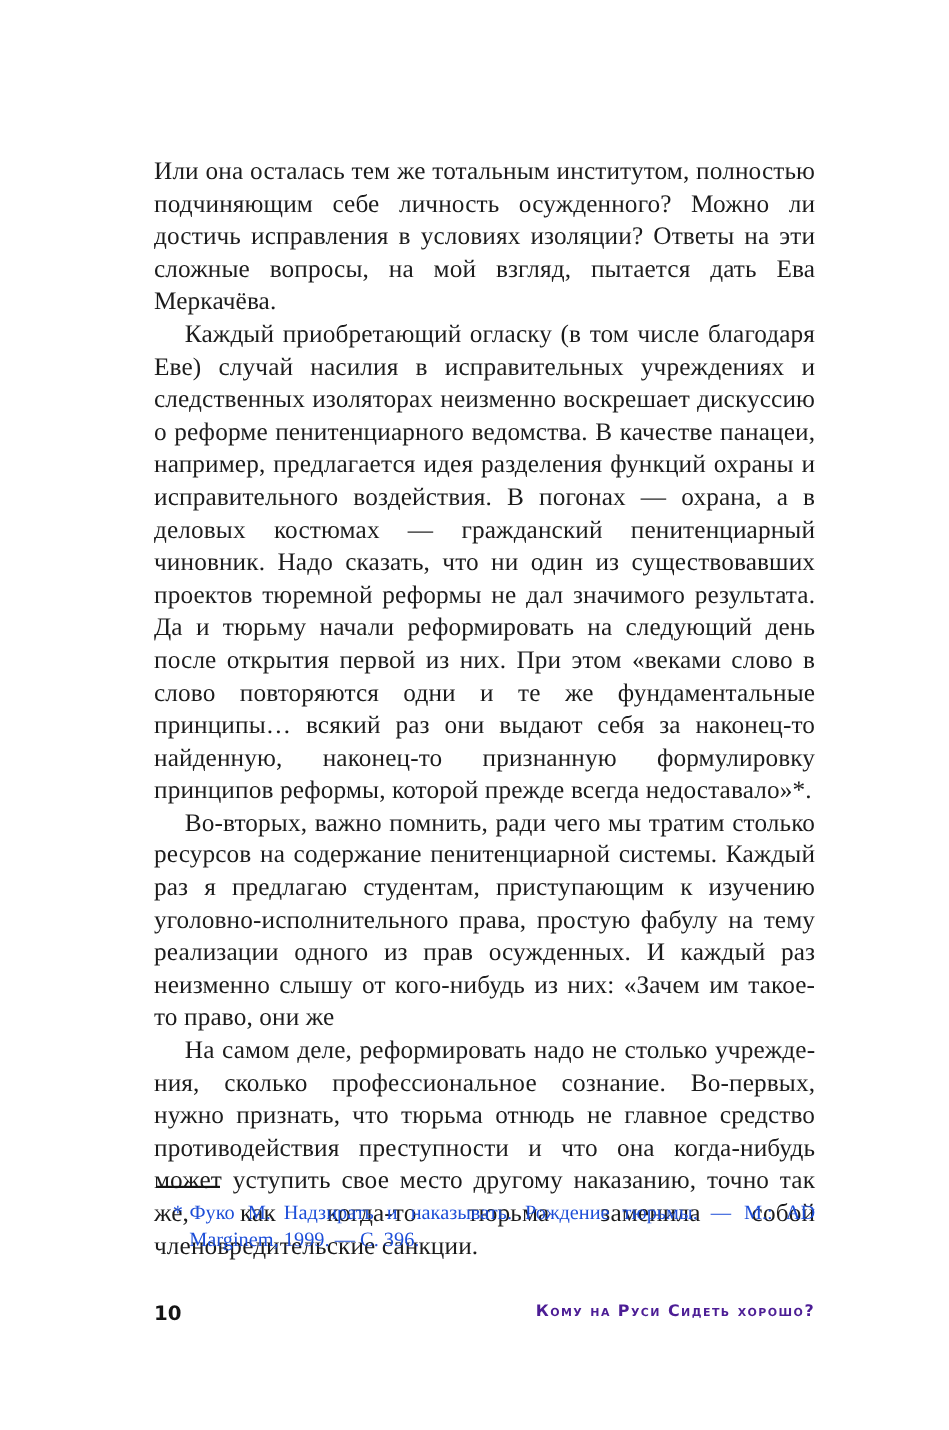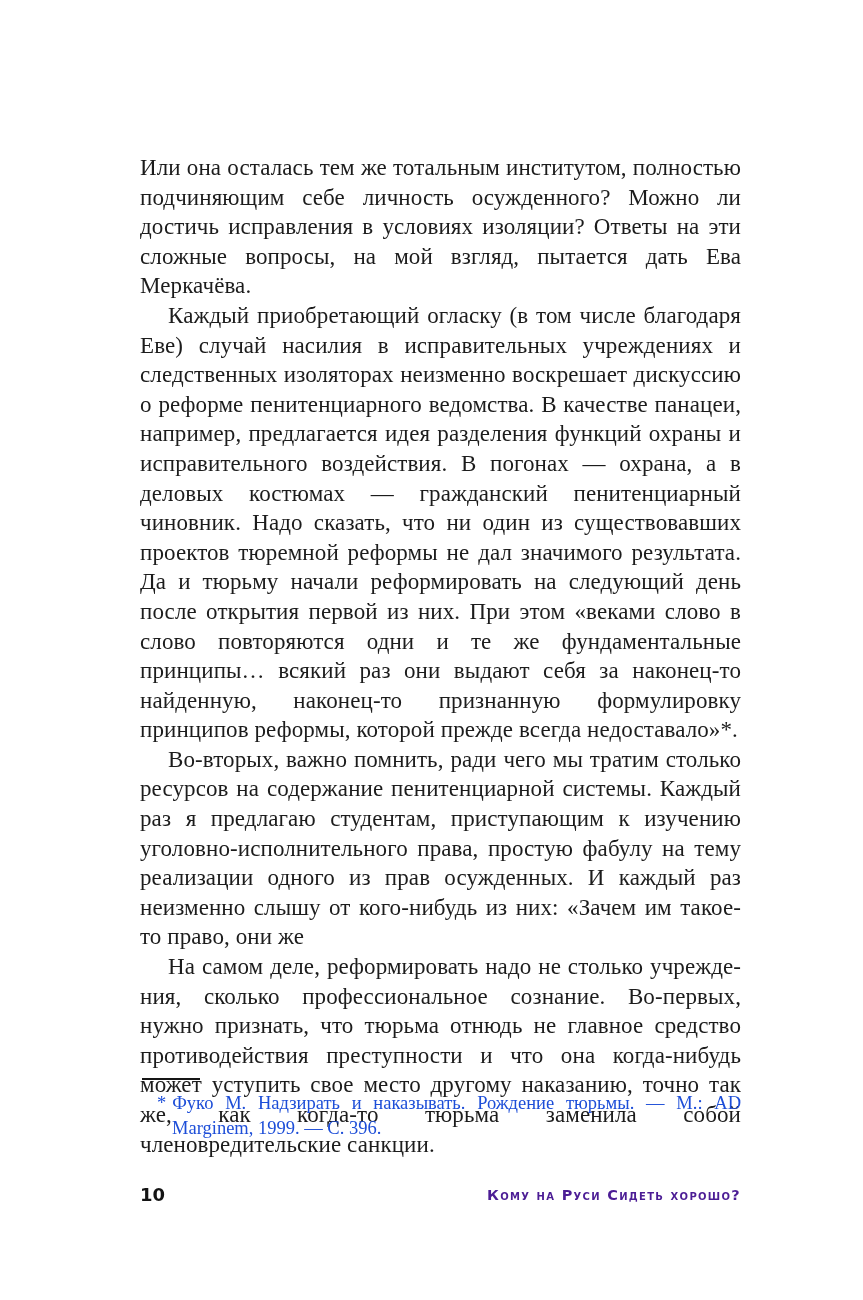--- a/index.html
+++ b/index.html
@@ -14,21 +14,20 @@
     background: #ffffff;
     overflow: hidden;
     font-family: "Liberation Serif", "DejaVu Serif", serif;
     color: #1c1c1c;
   }
   .text-block {
     position: absolute;
     top: 141px;
     left: 140px;
     width: 601px;
-    margin-top: 12px;
   }
   .text-block p {
     margin: 0;
     font-size: 23px;
     line-height: 29.6px;
     text-align: justify;
     letter-spacing: 0.1px;
     hyphens: manual;
     -webkit-hyphens: manual;
   }
@@ -58,21 +57,21 @@
   .footnote-line .fn-marker {
     padding-right: 6px;
   }
   .page-footer {
     position: absolute;
     top: 1184px;
     left: 140px;
     width: 601px;
     display: flex;
     justify-content: space-between;
-    align-items: center;
+    align-items: flex-start;
     font-family: "DejaVu Sans", "Liberation Sans", sans-serif;
   }
   .page-number {
     font-size: 18px;
     font-weight: 700;
     color: #141414;
   }
   .running-title {
     font-size: 14.5px;
     font-weight: 600;

